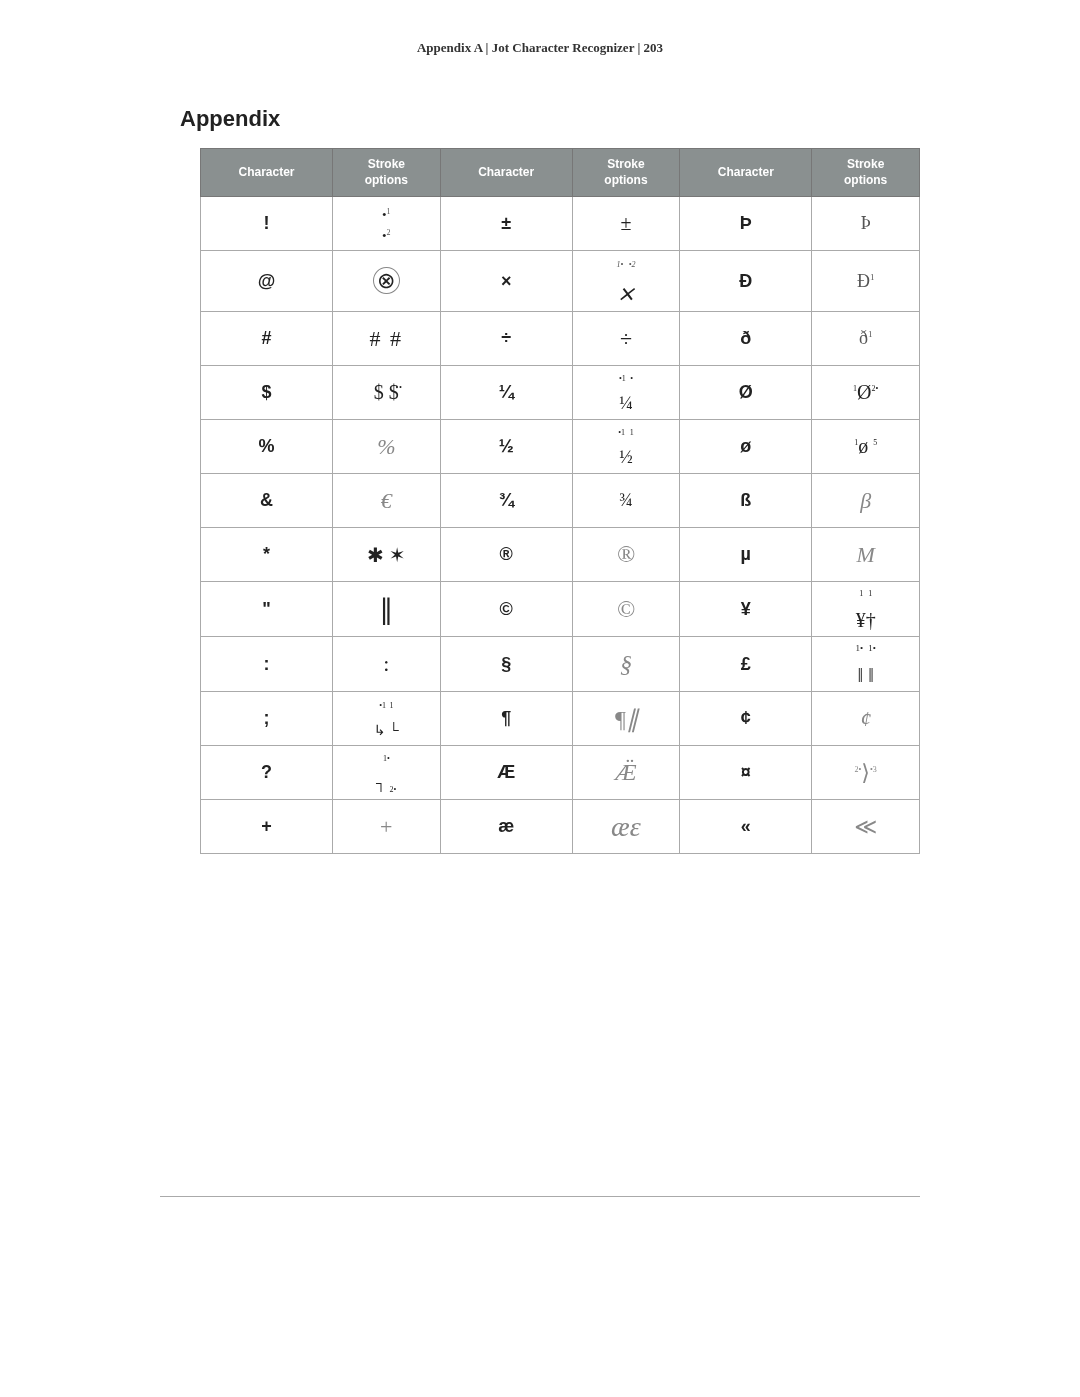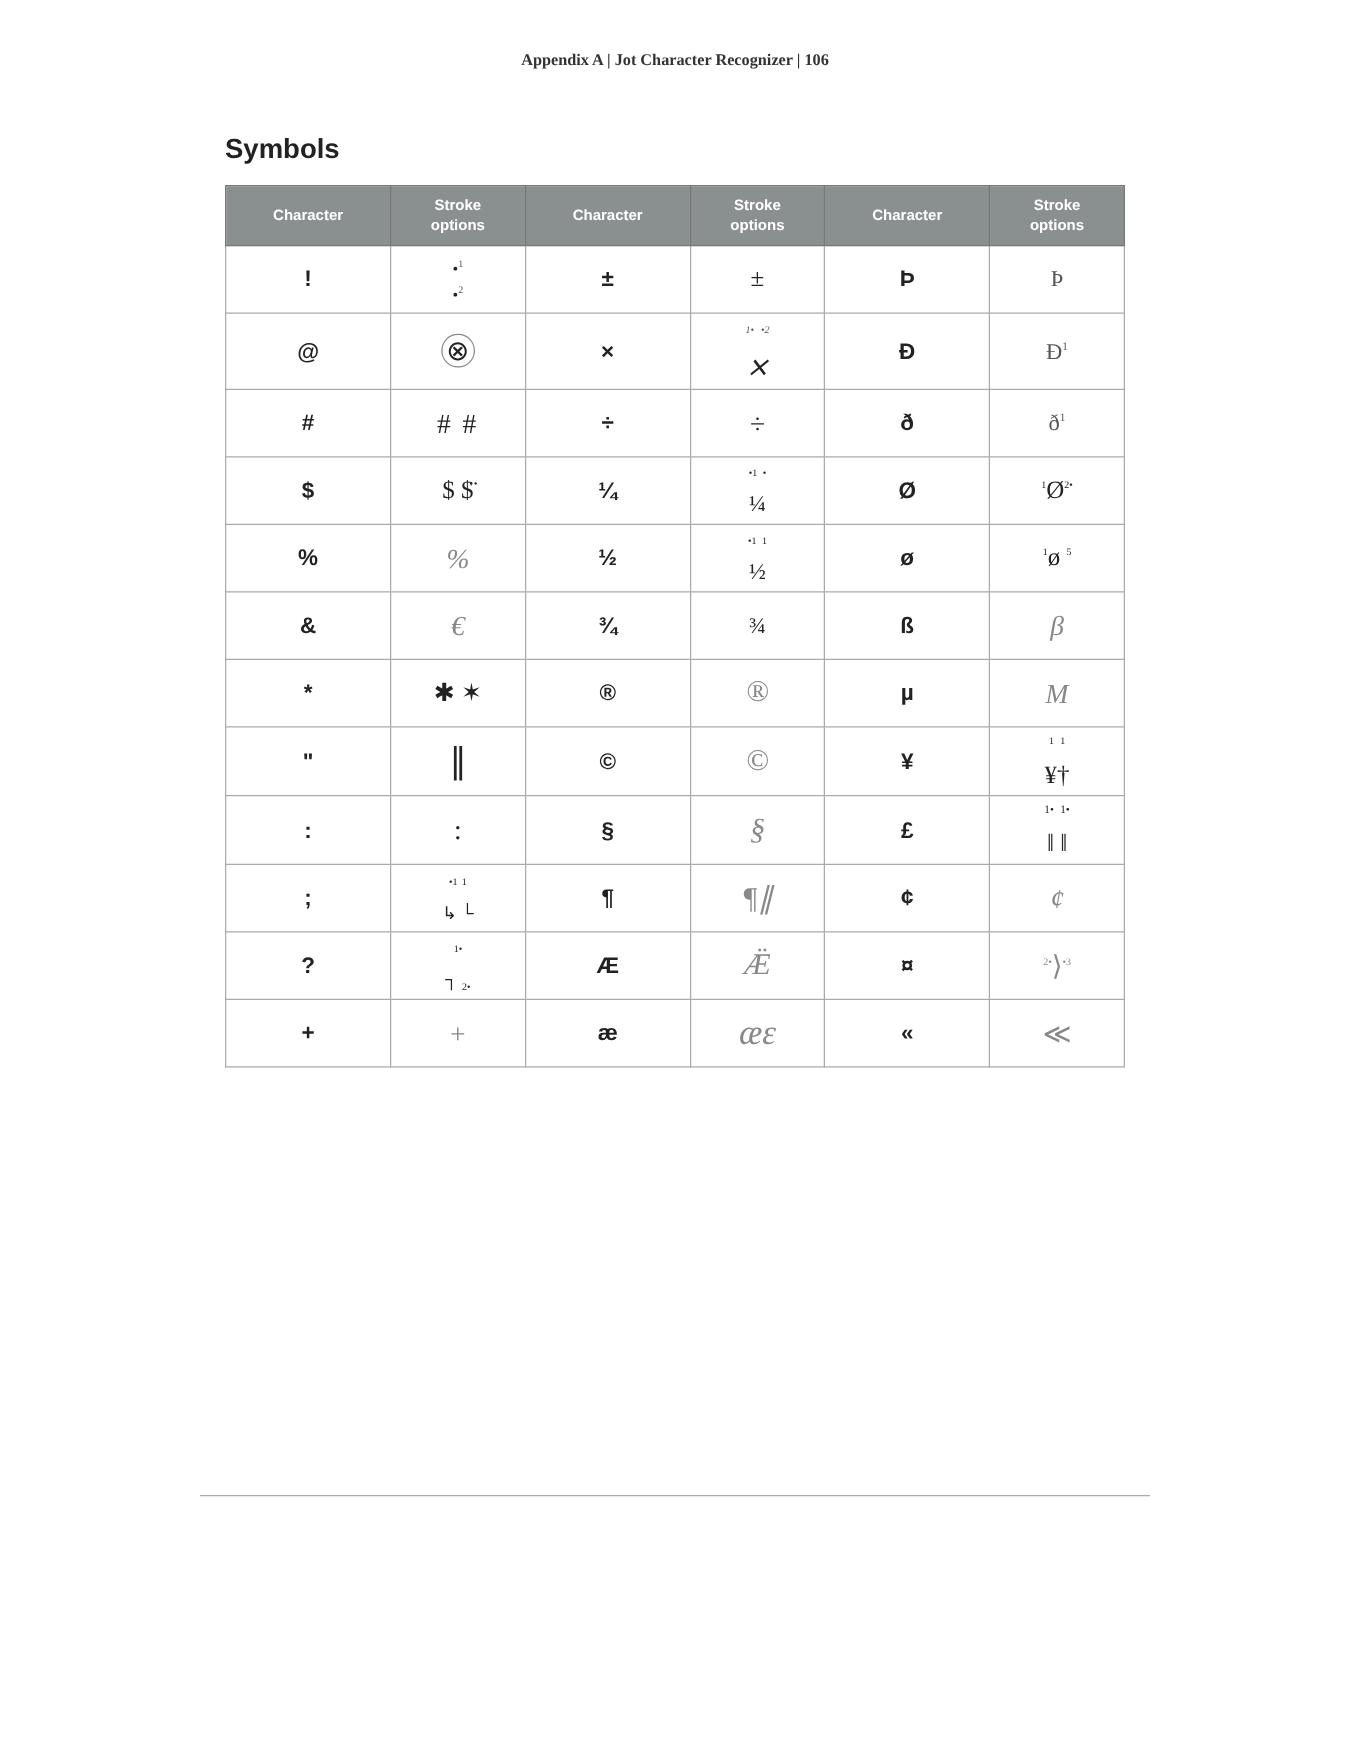--- a/index.html
+++ b/index.html
@@ -31,20 +31,21 @@
       font-weight: bold;
       margin-bottom: 16px;
       color: #222;
       font-family: Arial, sans-serif;
     }
 
     .symbols-table {
       border-collapse: collapse;
       width: 100%;
       border: 1.5px solid #999;
+      margin-left: 20px;
     }
 
     .symbols-table th {
       background-color: #8a9090;
       color: #ffffff;
       font-size: 12px;
       font-weight: bold;
       font-family: Arial, sans-serif;
       padding: 8px 6px;
       text-align: center;
@@ -89,25 +90,25 @@
     
     sup {
       font-size: 8px;
       color: #555;
     }
   </style>
 </head>
 <body>
 
 <div class="page-header">
-  <strong>Appendix A | Jot Character Recognizer | 106</strong>
+  <strong>Appendix A | Jot Character Recognizer | 203</strong>
 </div>
 
 <div class="content-area">
-  <div class="section-title">Symbols</div>
+  <div class="section-title">Appendix</div>
 
   <table class="symbols-table">
     <thead>
       <tr>
         <th>Character</th>
         <th>Stroke<br>options</th>
         <th>Character</th>
         <th>Stroke<br>options</th>
         <th>Character</th>
         <th>Stroke<br>options</th>

